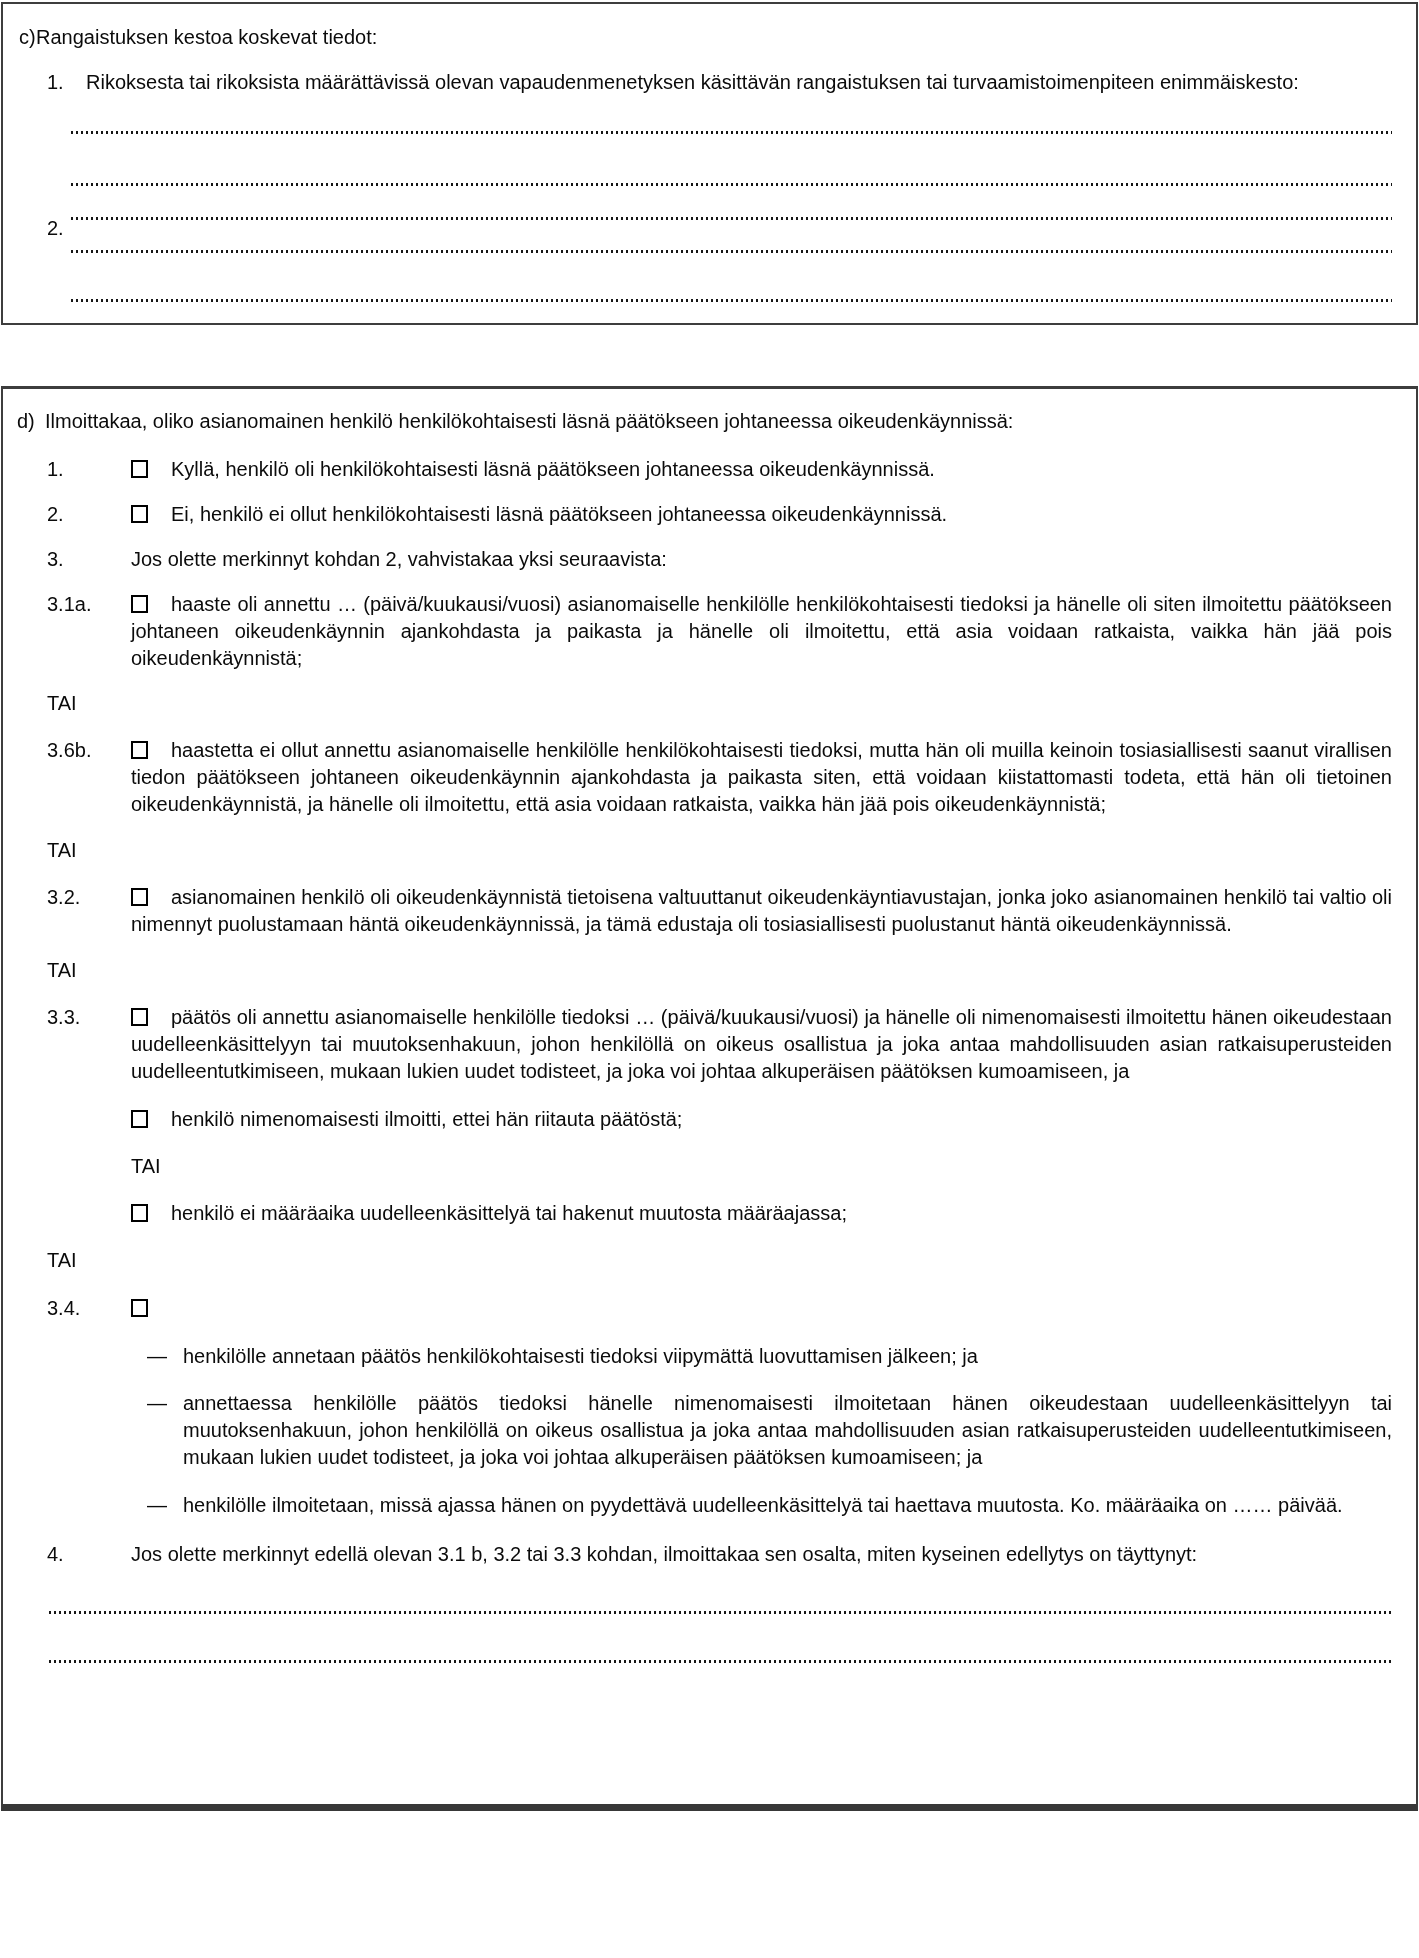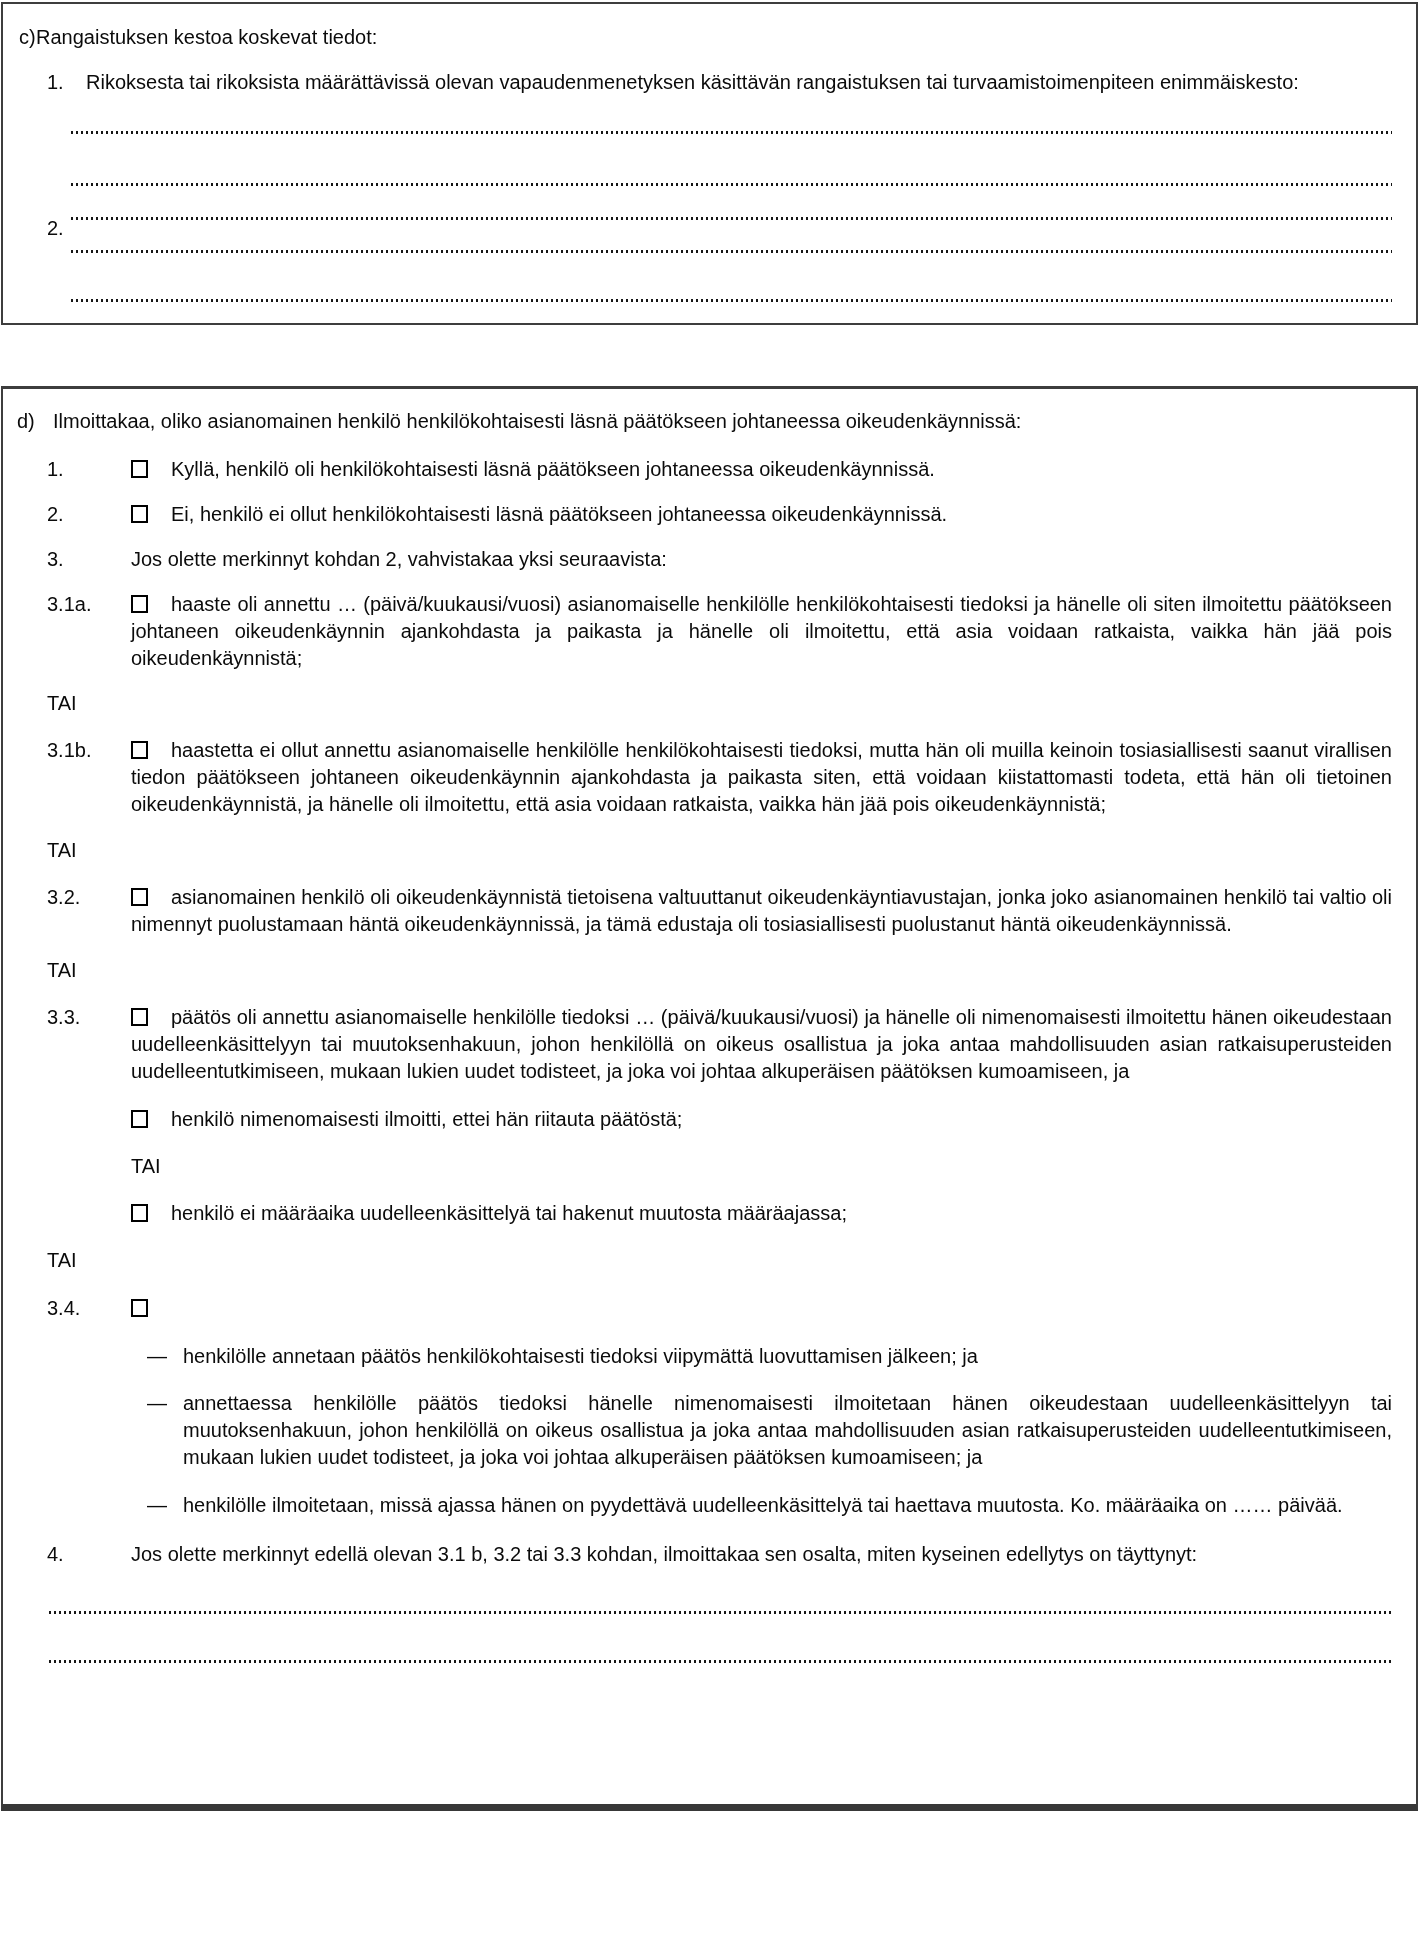--- a/index.html
+++ b/index.html
@@ -36,21 +36,21 @@
     overflow: hidden;
     padding: 19px 24px 0 12px;
   }
   .hdr { position: relative; }
   .hdr .hlab {
     position: absolute;
     left: 2px;
     top: 0;
   }
   .box-c .hdr .htxt { margin-left: 19px; display: block; }
-  .box-d .hdr .htxt { margin-left: 38px; display: block; }
+  .box-d .hdr .htxt { margin-left: 30px; display: block; }
 
   
   .c-item {
     position: relative;
     margin: 18px 0 0 30px;
     padding-left: 39px;
   }
   .c-item .num { position: absolute; left: 0; top: 0; }
   .c-sublabel { margin: 33px 0 0 69px; }
 
@@ -168,21 +168,21 @@
     </div>
 
     <div class="d-row jtext">
       <span class="num">3.1a.</span>
       <span class="cb"></span><span>haaste oli annettu … (päivä/kuukausi/vuosi) asianomaiselle henkilölle henkilökohtaisesti tiedoksi ja hänelle oli siten ilmoitettu päätökseen johtaneen oikeudenkäynnin ajankohdasta ja paikasta ja hänelle oli ilmoitettu, että asia voidaan ratkaista, vaikka hän jää pois oikeudenkäynnistä;</span>
     </div>
 
     <div class="tai">TAI</div>
 
     <div class="d-row mt20 jtext">
-      <span class="num">3.1b.</span>
+      <span class="num">3.6b.</span>
       <span class="cb"></span><span>haastetta ei ollut annettu asianomaiselle henkilölle henkilökohtaisesti tiedoksi, mutta hän oli muilla keinoin tosiasiallisesti saanut virallisen tiedon päätökseen johtaneen oikeudenkäynnin ajankohdasta ja paikasta siten, että voidaan kiistattomasti todeta, että hän oli tietoinen oikeudenkäynnistä, ja hänelle oli ilmoitettu, että asia voidaan ratkaista, vaikka hän jää pois oikeudenkäynnistä;</span>
     </div>
 
     <div class="tai" style="margin-top:19px">TAI</div>
 
     <div class="d-row mt20 jtext">
       <span class="num">3.2.</span>
       <span class="cb"></span><span>asianomainen henkilö oli oikeudenkäynnistä tietoisena valtuuttanut oikeudenkäyntiavustajan, jonka joko asianomainen henkilö tai valtio oli nimennyt puolustamaan häntä oikeudenkäynnissä, ja tämä edustaja oli tosiasiallisesti puolustanut häntä oikeudenkäynnissä.</span>
     </div>
 

